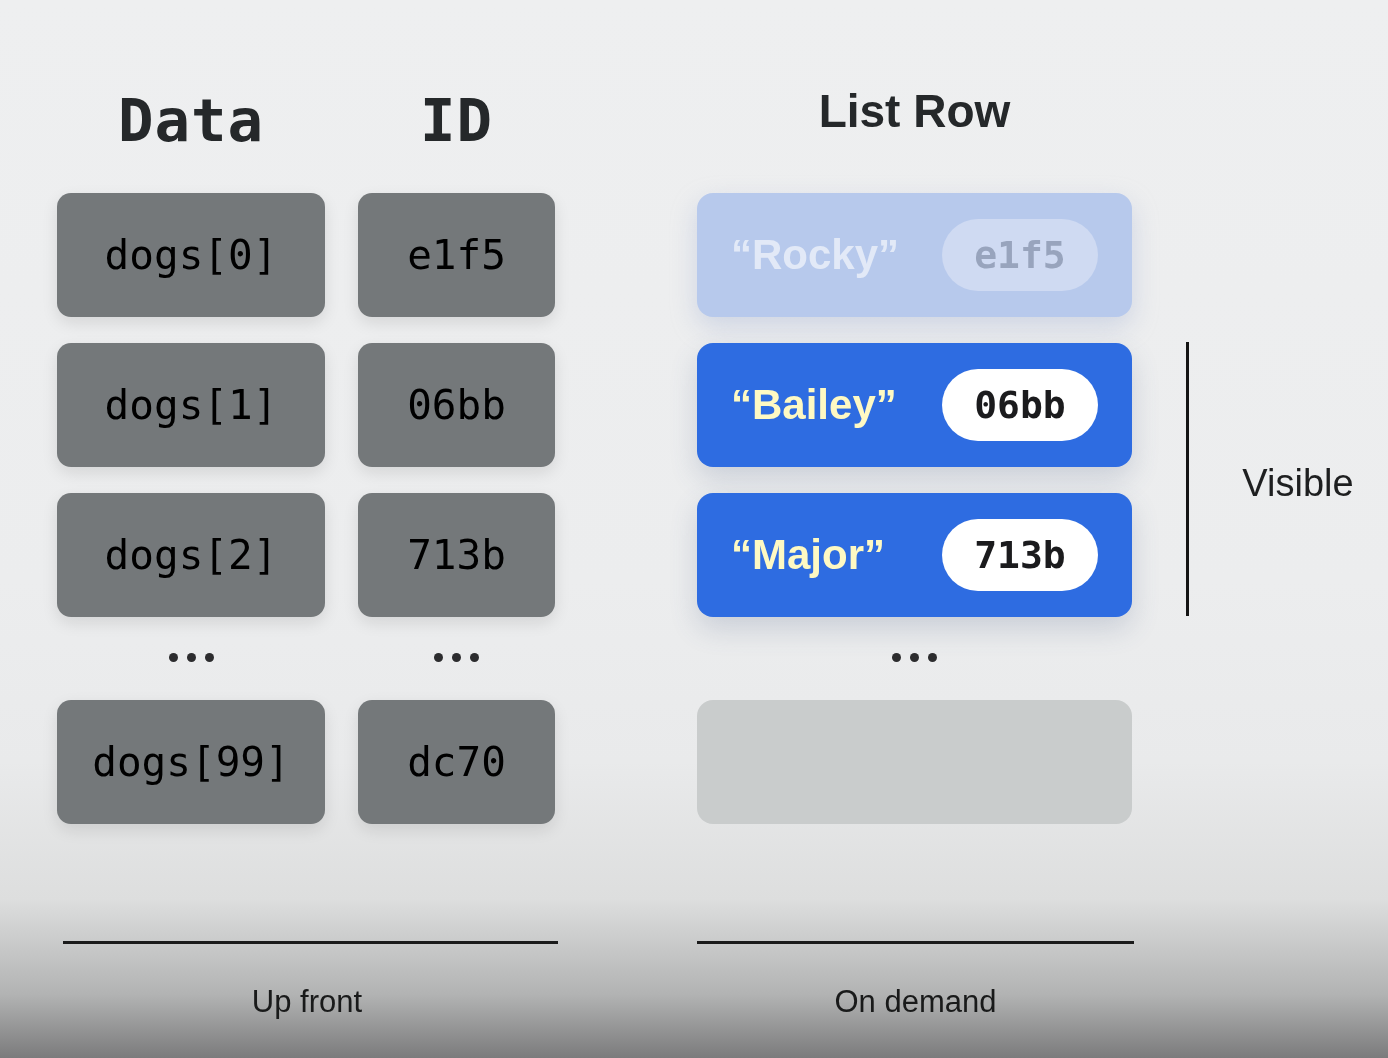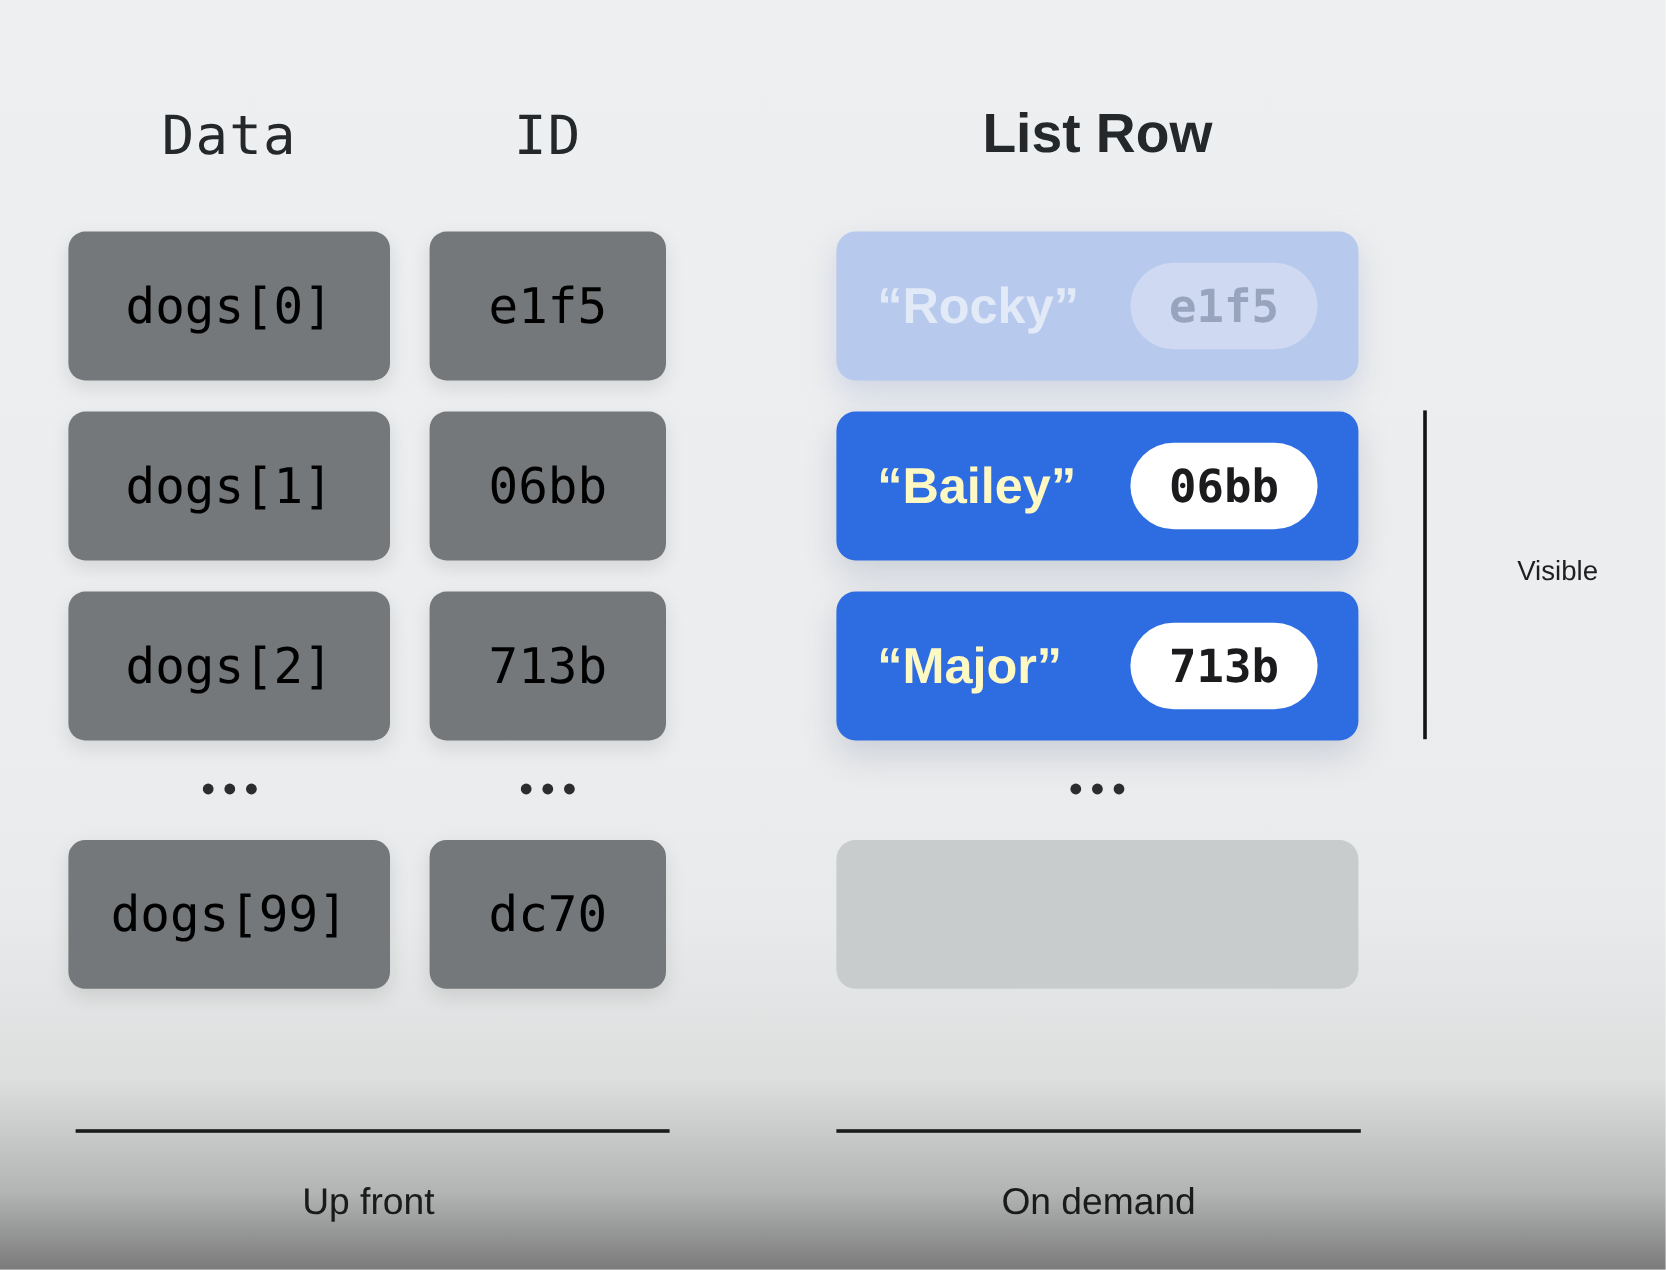--- a/index.html
+++ b/index.html
@@ -11,21 +11,21 @@
       #eeeff0 0%, #ecedee 55%, #e9eaeb 72%,
       #dddede 85%, #b2b3b3 94%, #7b7b7c 100%);
     font-family:"Liberation Sans", sans-serif;
     color:#212325;
   }
 
   
   .col-header{
     position:absolute; top:86px; text-align:center;
     font-family:"DejaVu Sans Mono", monospace;
-    font-size:45px; font-weight:400; color:#25282a;
+    font-size:59px; font-weight:700; color:#25282a;
     letter-spacing:1px;
   }
   #h-data{left:57px;width:268px;}
   #h-id{left:358px;width:197px;}
   #h-listrow{
     left:697px;width:435px;top:84px;
     font-family:"Liberation Sans", sans-serif;
     font-weight:600;font-size:46px;letter-spacing:0;
   }
 
@@ -68,21 +68,21 @@
   }
   .dots span{width:9px;height:9px;border-radius:50%;background:#2c2c2e;}
   #dots-data{left:57px;width:268px;}
   #dots-id{left:358px;width:197px;}
   #dots-list{left:697px;width:435px;}
 
   
   .vbar{position:absolute; left:1186px; top:342px; width:3px; height:274px; background:#141414;}
   #visible-label{
     position:absolute; left:1216px; top:462px; width:164px;
-    text-align:center; font-size:23px; color:#1e1f20;
+    text-align:center; font-size:38px; color:#1e1f20;
   }
 
   
   .baseline{position:absolute; top:941px; height:3px; background:#1b1b1b;}
   #line-left{left:63px;width:495px;}
   #line-right{left:697px;width:437px;}
   .bottom-label{
     position:absolute; top:984px; text-align:center;
     font-size:31px; color:#191a1a;
   }

